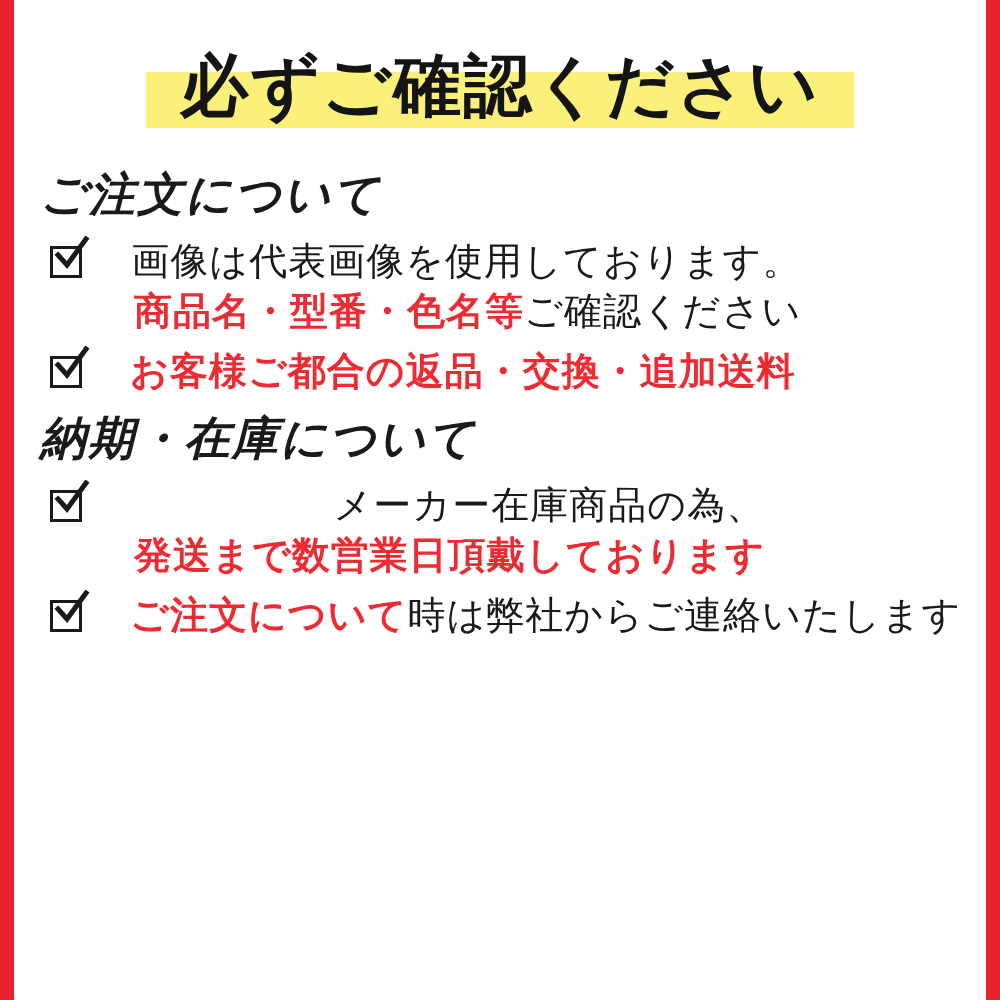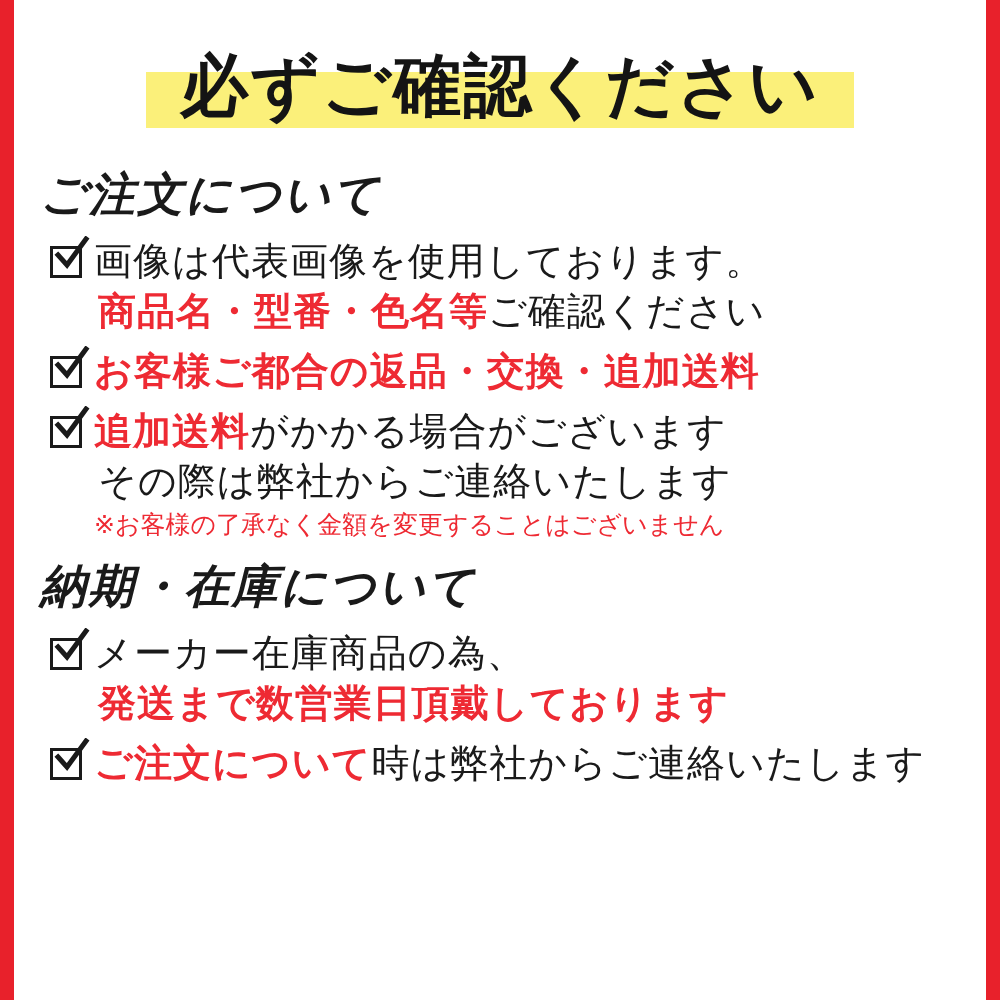--- a/index.html
+++ b/index.html
@@ -77,20 +77,21 @@
   }
   .section-heading.second {
     margin-top: 12px;
   }
 
   
   .item {
     display: flex;
     align-items: flex-start;
     margin: 10px 0 0 34px;
+    text-align: right;
   }
   .check-icon {
     flex: 0 0 auto;
     width: 40px;
     height: 40px;
     position: relative;
     margin-top: 6px;
   }
   .check-icon .box {
     position: absolute;
@@ -118,20 +119,21 @@
   .line {
     font-size: 38px;
     line-height: 50px;
     color: #1a1a1a;
     letter-spacing: 1px;
     white-space: nowrap;
   }
   .line .red {
     color: #ee2a33;
     font-weight: 700;
+    margin-left: 36px;
   }
   .line .blk {
     color: #1a1a1a;
   }
   .line.indent {
     margin-left: 4px;
   }
   .note {
     font-size: 25px;
     line-height: 38px;
@@ -177,35 +179,20 @@
             <span class="tick">
               <svg width="38" height="38" viewBox="0 0 38 38">
                 <path d="M6 19 L15 29 L34 3" fill="none" stroke="#1a1a1a" stroke-width="5" stroke-linecap="square" stroke-linejoin="miter"></path>
               </svg>
             </span>
           </span>
           <div class="lines">
             <div class="line"><span class="red">お客様ご都合の返品・交換・追加送料</span></div>
           </div>
         </div>
-        <div class="item">
-          <span class="check-icon">
-            <span class="box"></span>
-            <span class="tick">
-              <svg width="38" height="38" viewBox="0 0 38 38">
-                <path d="M6 19 L15 29 L34 3" fill="none" stroke="#1a1a1a" stroke-width="5" stroke-linecap="square" stroke-linejoin="miter"></path>
-              </svg>
-            </span>
-          </span>
-          <div class="lines">
-            <div class="line"><span class="red">追加送料</span><span class="blk">がかかる場合がございます</span></div>
-            <div class="line indent"><span class="blk">その際は弊社からご連絡いたします</span></div>
-            <div class="note">※お客様の了承なく金額を変更することはございません</div>
-          </div>
-        </div>
         <div class="section-heading second">納期・在庫について</div>
         <div class="item">
           <span class="check-icon">
             <span class="box"></span>
             <span class="tick">
               <svg width="38" height="38" viewBox="0 0 38 38">
                 <path d="M6 19 L15 29 L34 3" fill="none" stroke="#1a1a1a" stroke-width="5" stroke-linecap="square" stroke-linejoin="miter"></path>
               </svg>
             </span>
           </span>

